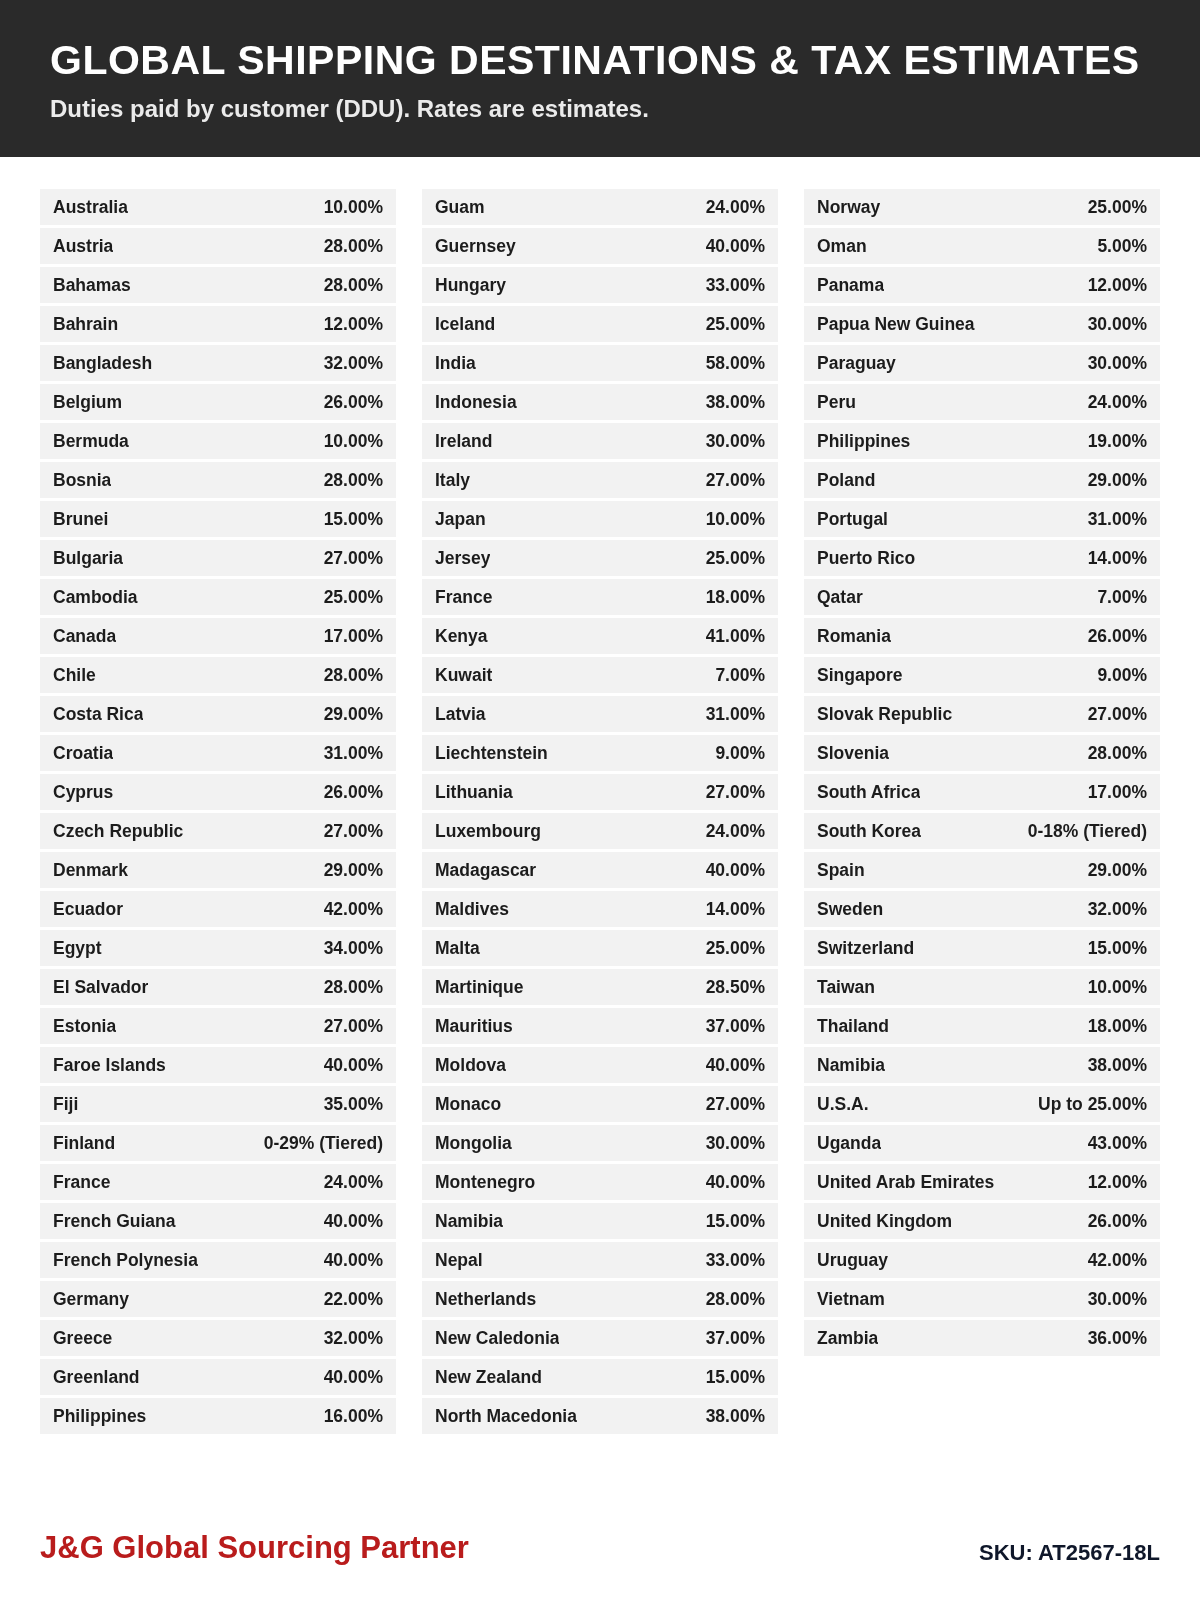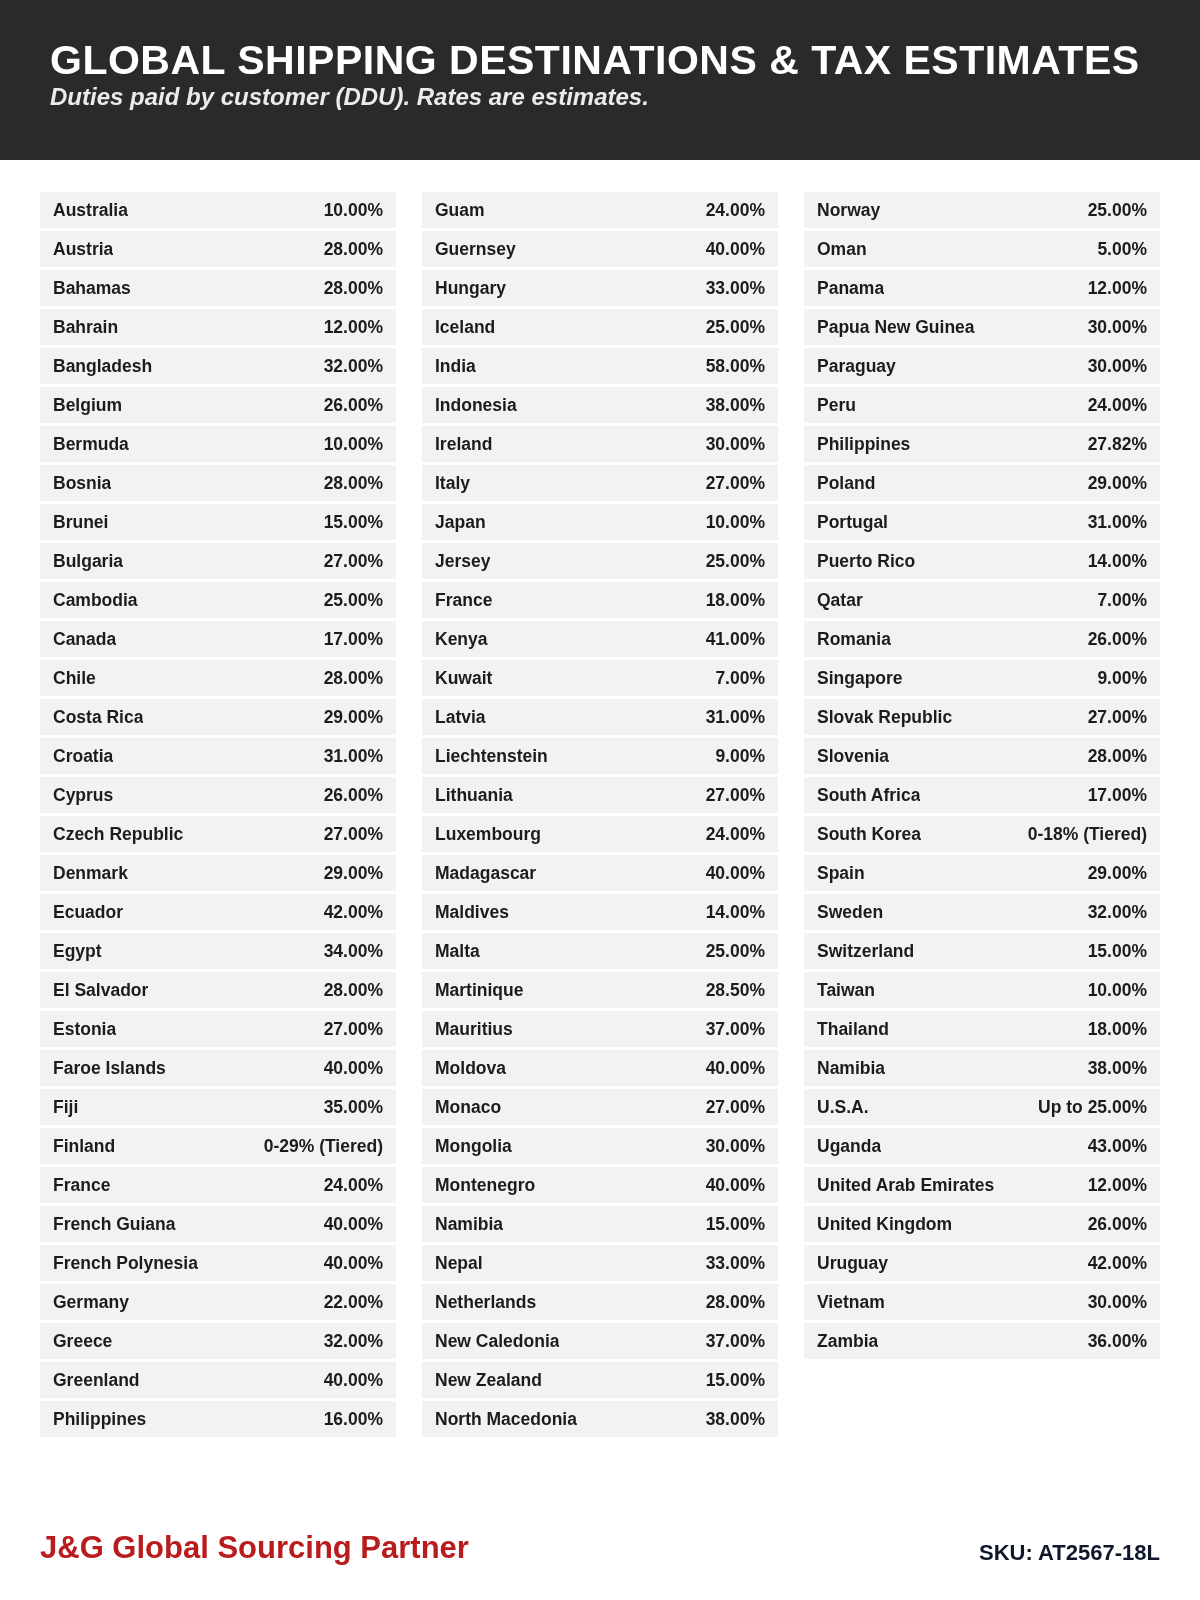--- a/index.html
+++ b/index.html
@@ -8,34 +8,33 @@
     width: 1200px;
     height: 1600px;
     background: #ffffff;
     font-family: "Liberation Sans", sans-serif;
     position: relative;
     overflow: hidden;
   }
   .header {
     background: #2a2a2a;
     color: #ffffff;
-    padding: 38px 50px 49px 50px;
+    padding: 38px 50px 34px 50px;
   }
   .title {
     font-size: 41px;
     font-weight: bold;
     letter-spacing: 0.5px;
     line-height: 1.1;
   }
   .subtitle {
     font-size: 24px;
     font-weight: bold;
     color: #ebebeb;
-    margin-top: 0;
-    font-style: italic;
+    margin-top: 12px;
   }
   .table {
     display: flex;
     gap: 26px;
     padding: 32px 40px 0 40px;
     align-items: flex-start;
   }
   .col {
     flex: 1;
     min-width: 0;
@@ -372,21 +371,21 @@
       <div class="row">
         <span class="country">Paraguay</span>
         <span class="rate">30.00%</span>
       </div>
       <div class="row">
         <span class="country">Peru</span>
         <span class="rate">24.00%</span>
       </div>
       <div class="row">
         <span class="country">Philippines</span>
-        <span class="rate">27.82%</span>
+        <span class="rate">19.00%</span>
       </div>
       <div class="row">
         <span class="country">Poland</span>
         <span class="rate">29.00%</span>
       </div>
       <div class="row">
         <span class="country">Portugal</span>
         <span class="rate">31.00%</span>
       </div>
       <div class="row">

